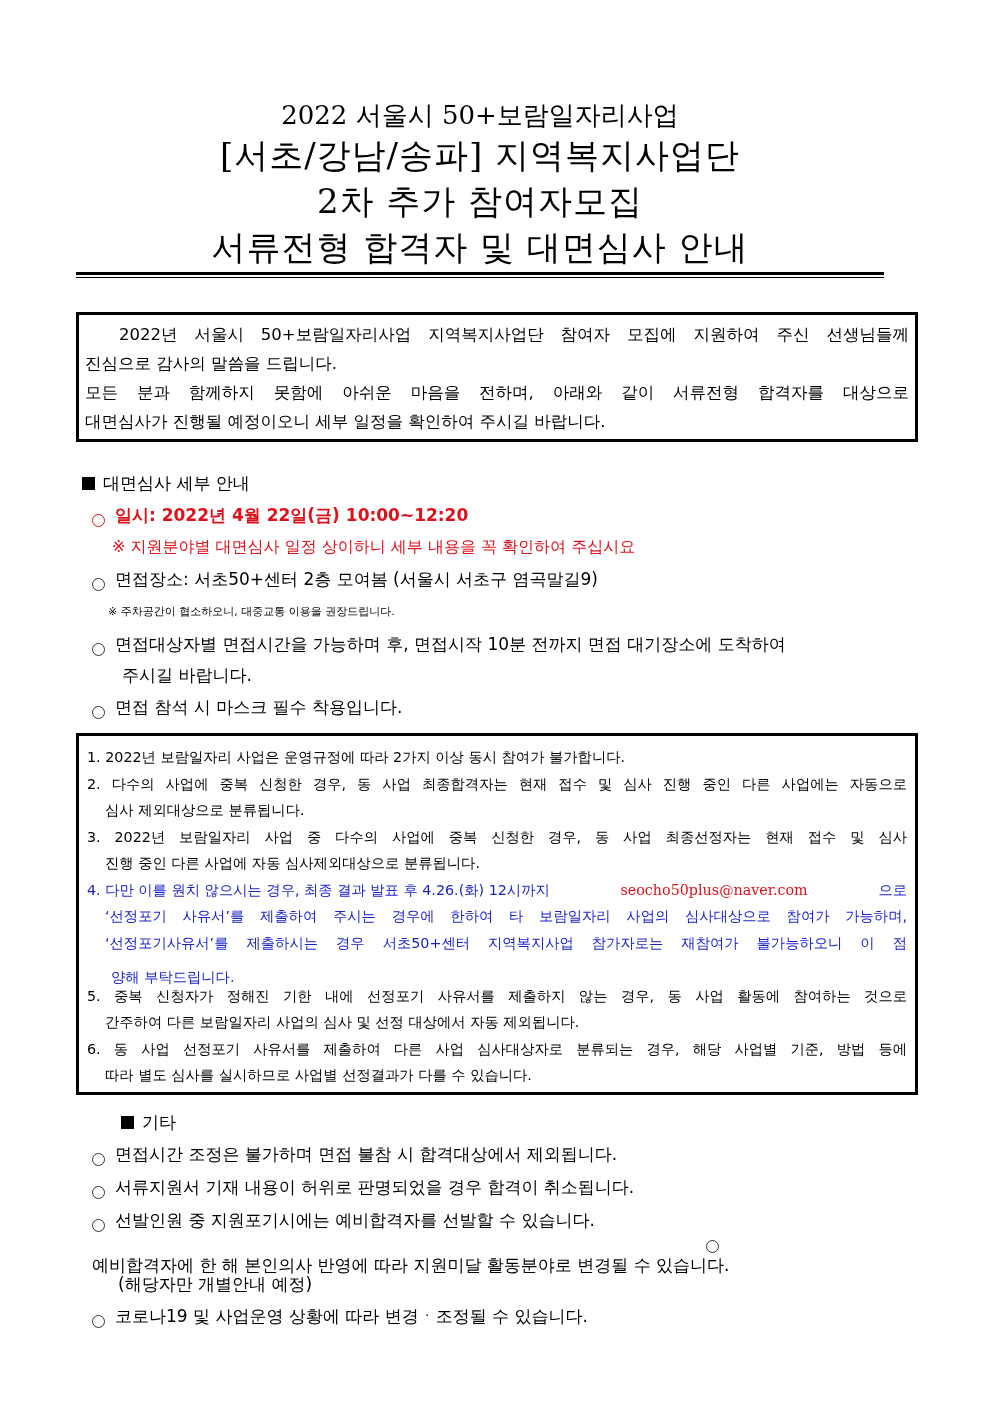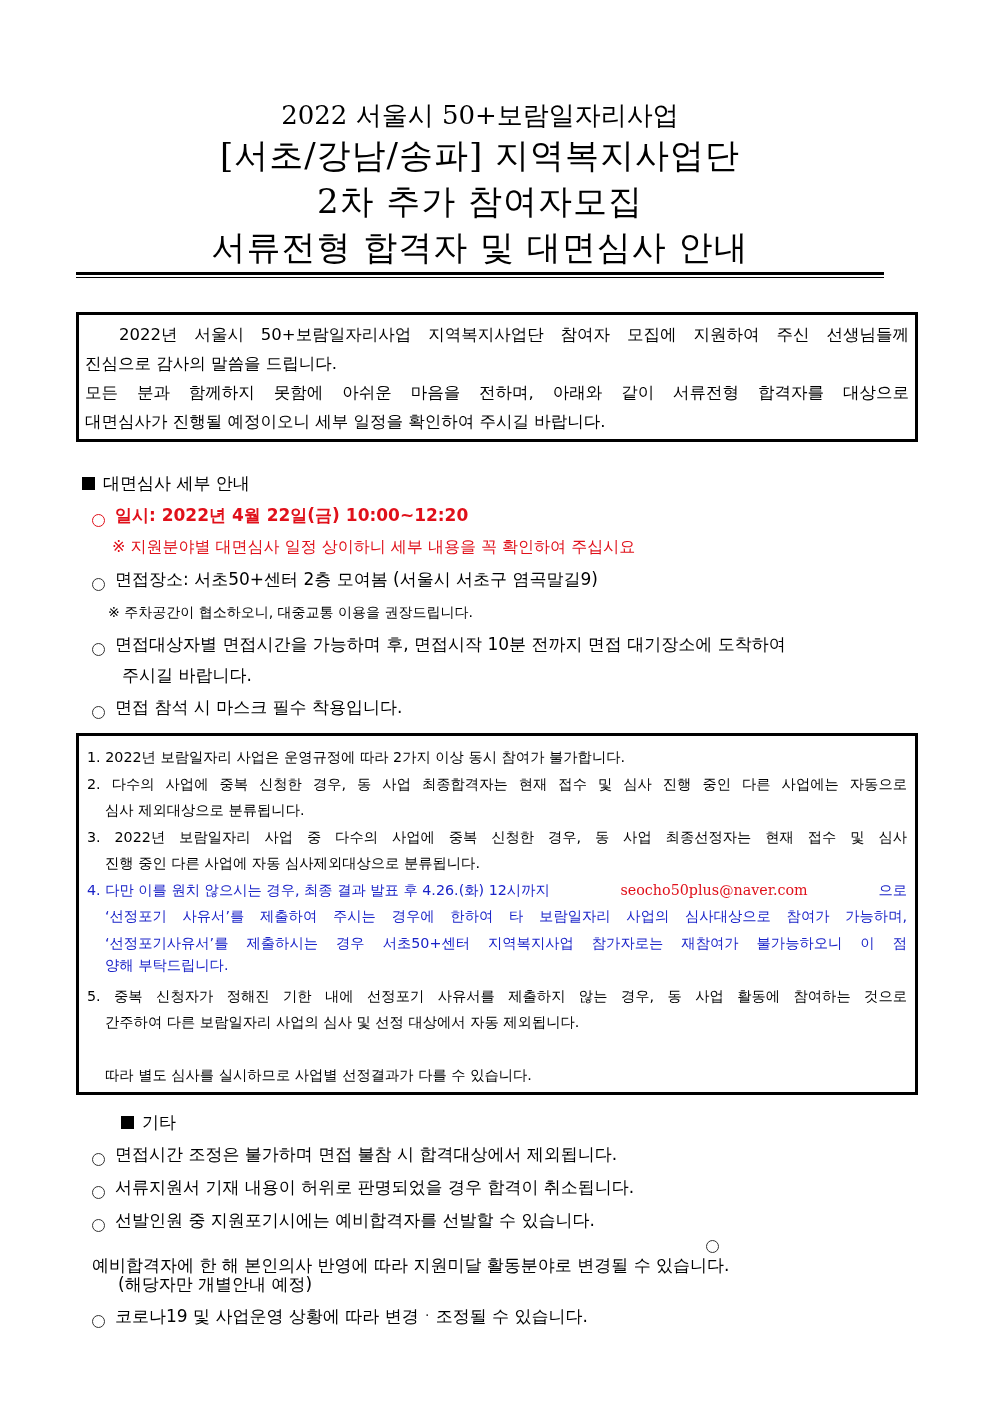--- a/index.html
+++ b/index.html
@@ -176,21 +176,21 @@
     <span>일시: 2022년 4월 22일(금) 10:00~12:20</span>
   </div>
 
   <div class="bullet-line red note" style="left:112px; top:535px;">※ 지원분야별 대면심사 일정 상이하니 세부 내용을 꼭 확인하여 주십시요</div>
 
   <div class="bullet-line" style="left:92px; top:567px;">
     <span class="circle-icon"></span>
     <span>면접장소: 서초50+센터 2층 모여봄 (서울시 서초구 염곡말길9)</span>
   </div>
 
-  <div class="bullet-line note" style="left:108px; top:600px; font-size:14px;">※ 주차공간이 협소하오니, 대중교통 이용을 권장드립니다.</div>
+  <div class="bullet-line note" style="left:108px; top:600px; font-size:11px;">※ 주차공간이 협소하오니, 대중교통 이용을 권장드립니다.</div>
 
   <div class="bullet-line" style="left:92px; top:632px;">
     <span class="circle-icon"></span>
     <span>면접대상자별 면접시간을 가능하며 후, 면접시작 10분 전까지 면접 대기장소에 도착하여</span>
   </div>
   <div class="bullet-line" style="left:122px; top:663px;">주시길 바랍니다.</div>
 
   <div class="bullet-line" style="left:92px; top:695px;">
     <span class="circle-icon"></span>
     <span>면접 참석 시 마스크 필수 착용입니다.</span>
@@ -205,25 +205,26 @@
     <div class="notice-line" style="top:88px;">3. 2022년 보람일자리 사업 중 다수의 사업에 중복 신청한 경우, 동 사업 최종선정자는 현재 접수 및 심사</div>
     <div class="notice-line indent end" style="top:114px;">진행 중인 다른 사업에 자동 심사제외대상으로 분류됩니다.</div>
 
     <div class="notice-line blue" style="top:141px; display:flex; justify-content:space-between;">
       <span>4. 다만 이를 원치 않으시는 경우, 최종 결과 발표 후 4.26.(화) 12시까지</span>
       <span class="email">seocho50plus@naver.com</span>
       <span>으로</span>
     </div>
     <div class="notice-line indent blue" style="top:167px;">‘선정포기 사유서’를 제출하여 주시는 경우에 한하여 타 보람일자리 사업의 심사대상으로 참여가 가능하며,</div>
     <div class="notice-line indent blue" style="top:194px;">‘선정포기사유서’를 제출하시는 경우 서초50+센터 지역복지사업 참가자로는 재참여가 불가능하오니 이 점</div>
-    <div class="notice-line indent blue end" style="top:216px;">양해 부탁드립니다.</div>
+    <div class="notice-line indent blue end" style="top:228px;margin-left:6px;">양해 부탁드립니다.</div>
 
     <div class="notice-line" style="top:247px;">5. 중복 신청자가 정해진 기한 내에 선정포기 사유서를 제출하지 않는 경우, 동 사업 활동에 참여하는 것으로</div>
     <div class="notice-line indent end" style="top:273px;">간주하여 다른 보람일자리 사업의 심사 및 선정 대상에서 자동 제외됩니다.</div>
 
+    <div class="notice-line" style="top:300px;">6. 동 사업 선정포기 사유서를 제출하여 다른 사업 심사대상자로 분류되는 경우, 해당 사업별 기준, 방법 등에</div>
     <div class="notice-line indent end" style="top:326px;">따라 별도 심사를 실시하므로 사업별 선정결과가 다를 수 있습니다.</div>
   </div>
 
   <div class="section-head" style="top:1110px;padding-left:39px;">
     <span class="square-icon"></span>
     <span>기타</span>
   </div>
 
   <div class="bullet-line" style="left:92px; top:1142px;">
     <span class="circle-icon"></span>

